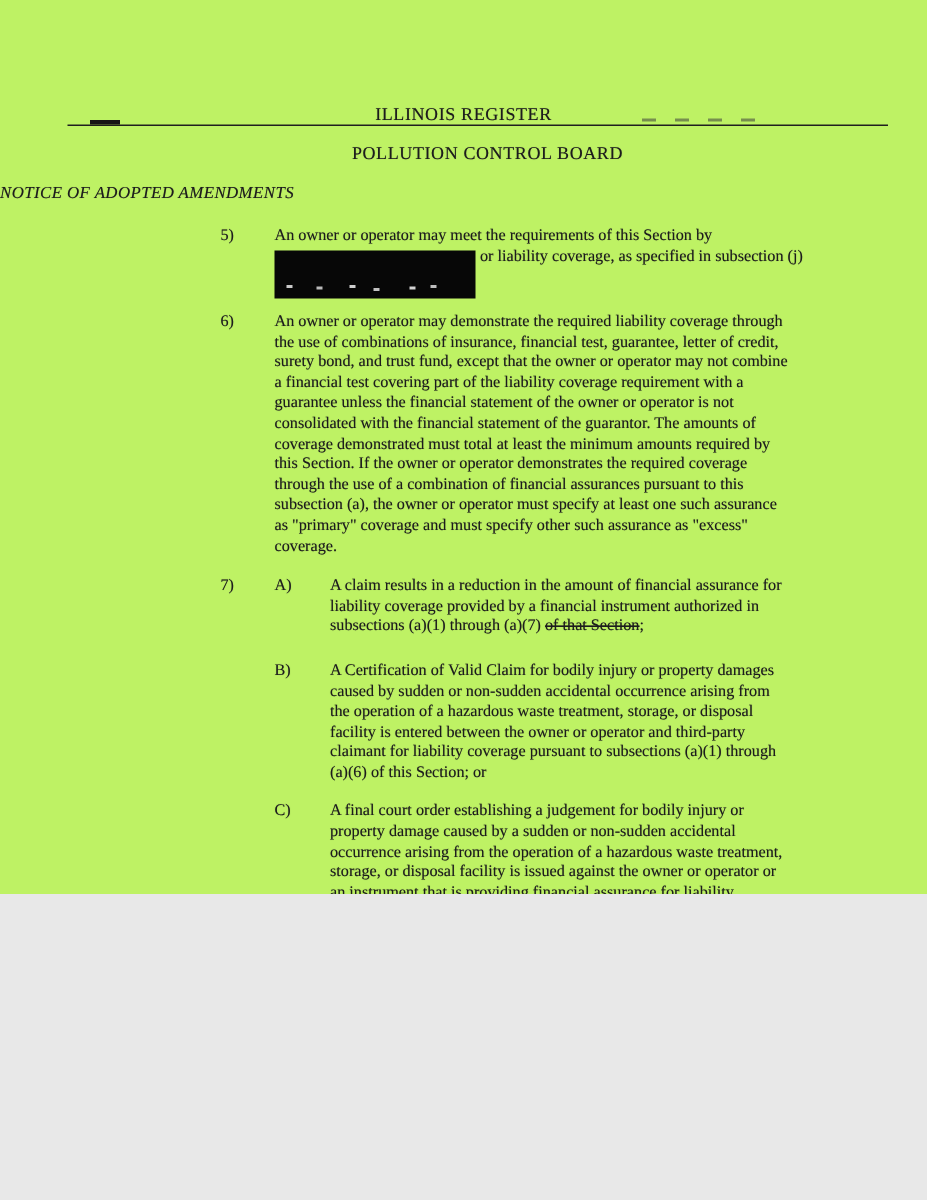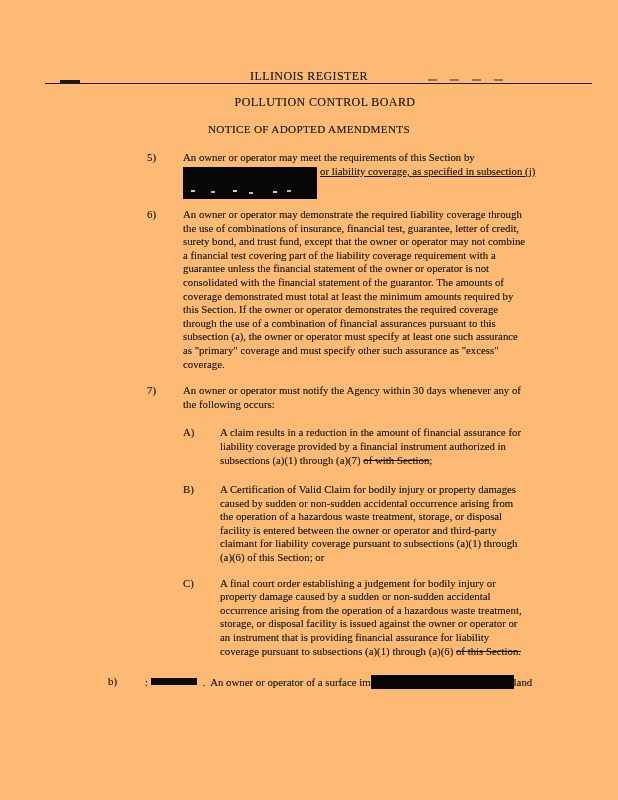--- a/index.html
+++ b/index.html
@@ -1,20 +1,20 @@
 <!DOCTYPE html>
 <html><head>
 <meta charset="utf-8">
 <style>
   html,body{margin:0;padding:0;background:#e8e8e8;}
   .page{
     position:relative;
-    width:618px;height:800px;
+    width:618px;height:596px;
     margin:0 auto;
-    background:#fdba74;
+    background:#bef264;
     font-family:"Liberation Serif","DejaVu Serif",serif;
     font-size:10.8px;
     line-height:13.6px;
     color:#1c1c1c;
     overflow:hidden;
     text-shadow:0 0 0.5px rgba(40,40,40,.55);
   }
   
   .register-title{
     position:absolute;top:70px;left:0;width:618px;
@@ -31,35 +31,35 @@
     position:absolute;top:79px;left:428px;width:86px;height:2.4px;
     background:repeating-linear-gradient(90deg,#3c3c3c 0 9px,transparent 9px 22px);
     opacity:.55;
   }
   .board-title{
     position:absolute;top:96px;left:16px;width:618px;
     text-align:center;font-size:12px;letter-spacing:.4px;
   }
   .notice-title{
     position:absolute;top:123px;left:0;width:618px;
-    text-align:center;font-size:11.2px;letter-spacing:.3px;
+    text-align:left;font-size:11.2px;letter-spacing:.3px;font-style:italic;
   }
   
   .content{position:absolute;top:151px;left:0;width:618px;}
   .item{display:flex;margin-left:147px;}
   .item-label{flex:none;width:36px;}
   .item-body{width:346px;}
   .subitem{display:flex;}
   .subitem-label{flex:none;width:37px;}
   .subitem-body{width:308px;}
   .strike{text-decoration:line-through;text-decoration-thickness:1.1px;}
   .underline{text-decoration:underline;text-underline-offset:1.5px;}
   
   .item5-body{position:relative;height:48px;}
-  .item5-line2{padding-left:137px;white-space:nowrap;text-decoration:underline;}
+  .item5-line2{padding-left:137px;white-space:nowrap;}
   .redact-main{
     position:absolute;left:0;top:16px;width:134px;height:32px;background:#070707;
   }
   .redact-main::after{
     content:"";position:absolute;left:8px;bottom:7px;width:4px;height:2.5px;background:#c9c9c9;
     box-shadow:20px 1px 0 #b9b9b9,42px 0 0 #cfcfcf,58px 2px 0 #c2c2c2,82px 1px 0 #d2d2d2,96px 0 0 #bdbdbd;
   }
   .sec-b{display:flex;margin-left:108px;}
   .sec-b-label{flex:none;width:37px;}
   .sec-b-body{width:420px;}
@@ -103,25 +103,24 @@
     </div>
 
     <div class="item" style="margin-bottom:13px;">
       <div class="item-label">6)</div>
       <div class="item-body">An owner or operator may demonstrate the required liability coverage through the use of combinations of insurance, financial test, guarantee, letter of credit, surety bond, and trust fund, except that the owner or operator may not combine a financial test covering part of the liability coverage requirement with a guarantee unless the financial statement of the owner or operator is not consolidated with the financial statement of the guarantor.  The amounts of coverage demonstrated must total at least the minimum amounts required by this Section.  If the owner or operator demonstrates the required coverage through the use of a combination of financial assurances pursuant to this subsection (a), the owner or operator must specify at least one such assurance as "primary" coverage and must specify other such assurance as "excess" coverage.</div>
     </div>
 
     <div class="item">
       <div class="item-label">7)</div>
       <div class="item-body">
-        <div style="margin-bottom:15px;">An owner or operator must notify the Agency within 30 days whenever any of the following occurs:</div>
 
         <div class="subitem" style="margin-bottom:16px;">
           <div class="subitem-label">A)</div>
-          <div class="subitem-body"><span>A claim results in a reduction in the amount of financial assurance for liability coverage provided by a financial instrument authorized in subsections (a)(1) through (a)(7)</span> <span class="strike">of with Section</span><span>;</span></div>
+          <div class="subitem-body"><span>A claim results in a reduction in the amount of financial assurance for liability coverage provided by a financial instrument authorized in subsections (a)(1) through (a)(7)</span> <span class="strike">of that Section</span><span>;</span></div>
         </div>
 
         <div class="subitem" style="margin-bottom:12px;">
           <div class="subitem-label">B)</div>
           <div class="subitem-body"><span>A Certification of Valid Claim for bodily injury or property damages caused by sudden or non-sudden accidental occurrence arising from the operation of a hazardous waste treatment, storage, or disposal facility is entered between the owner or operator and third-party claimant for liability coverage pursuant to subsections (a)(1) through (a)(6) of this Section; or</span></div>
         </div>
 
         <div class="subitem" style="margin-bottom:17px;">
           <div class="subitem-label">C)</div>
           <div class="subitem-body"><span>A final court order establishing a judgement for bodily injury or property damage caused by a sudden or non-sudden accidental occurrence arising from the operation of a hazardous waste treatment, storage, or disposal facility is issued against the owner or operator or an instrument that is providing financial assurance for liability coverage pursuant to subsections (a)(1) through (a)(6)</span> <span class="strike">of this Section.</span></div>

